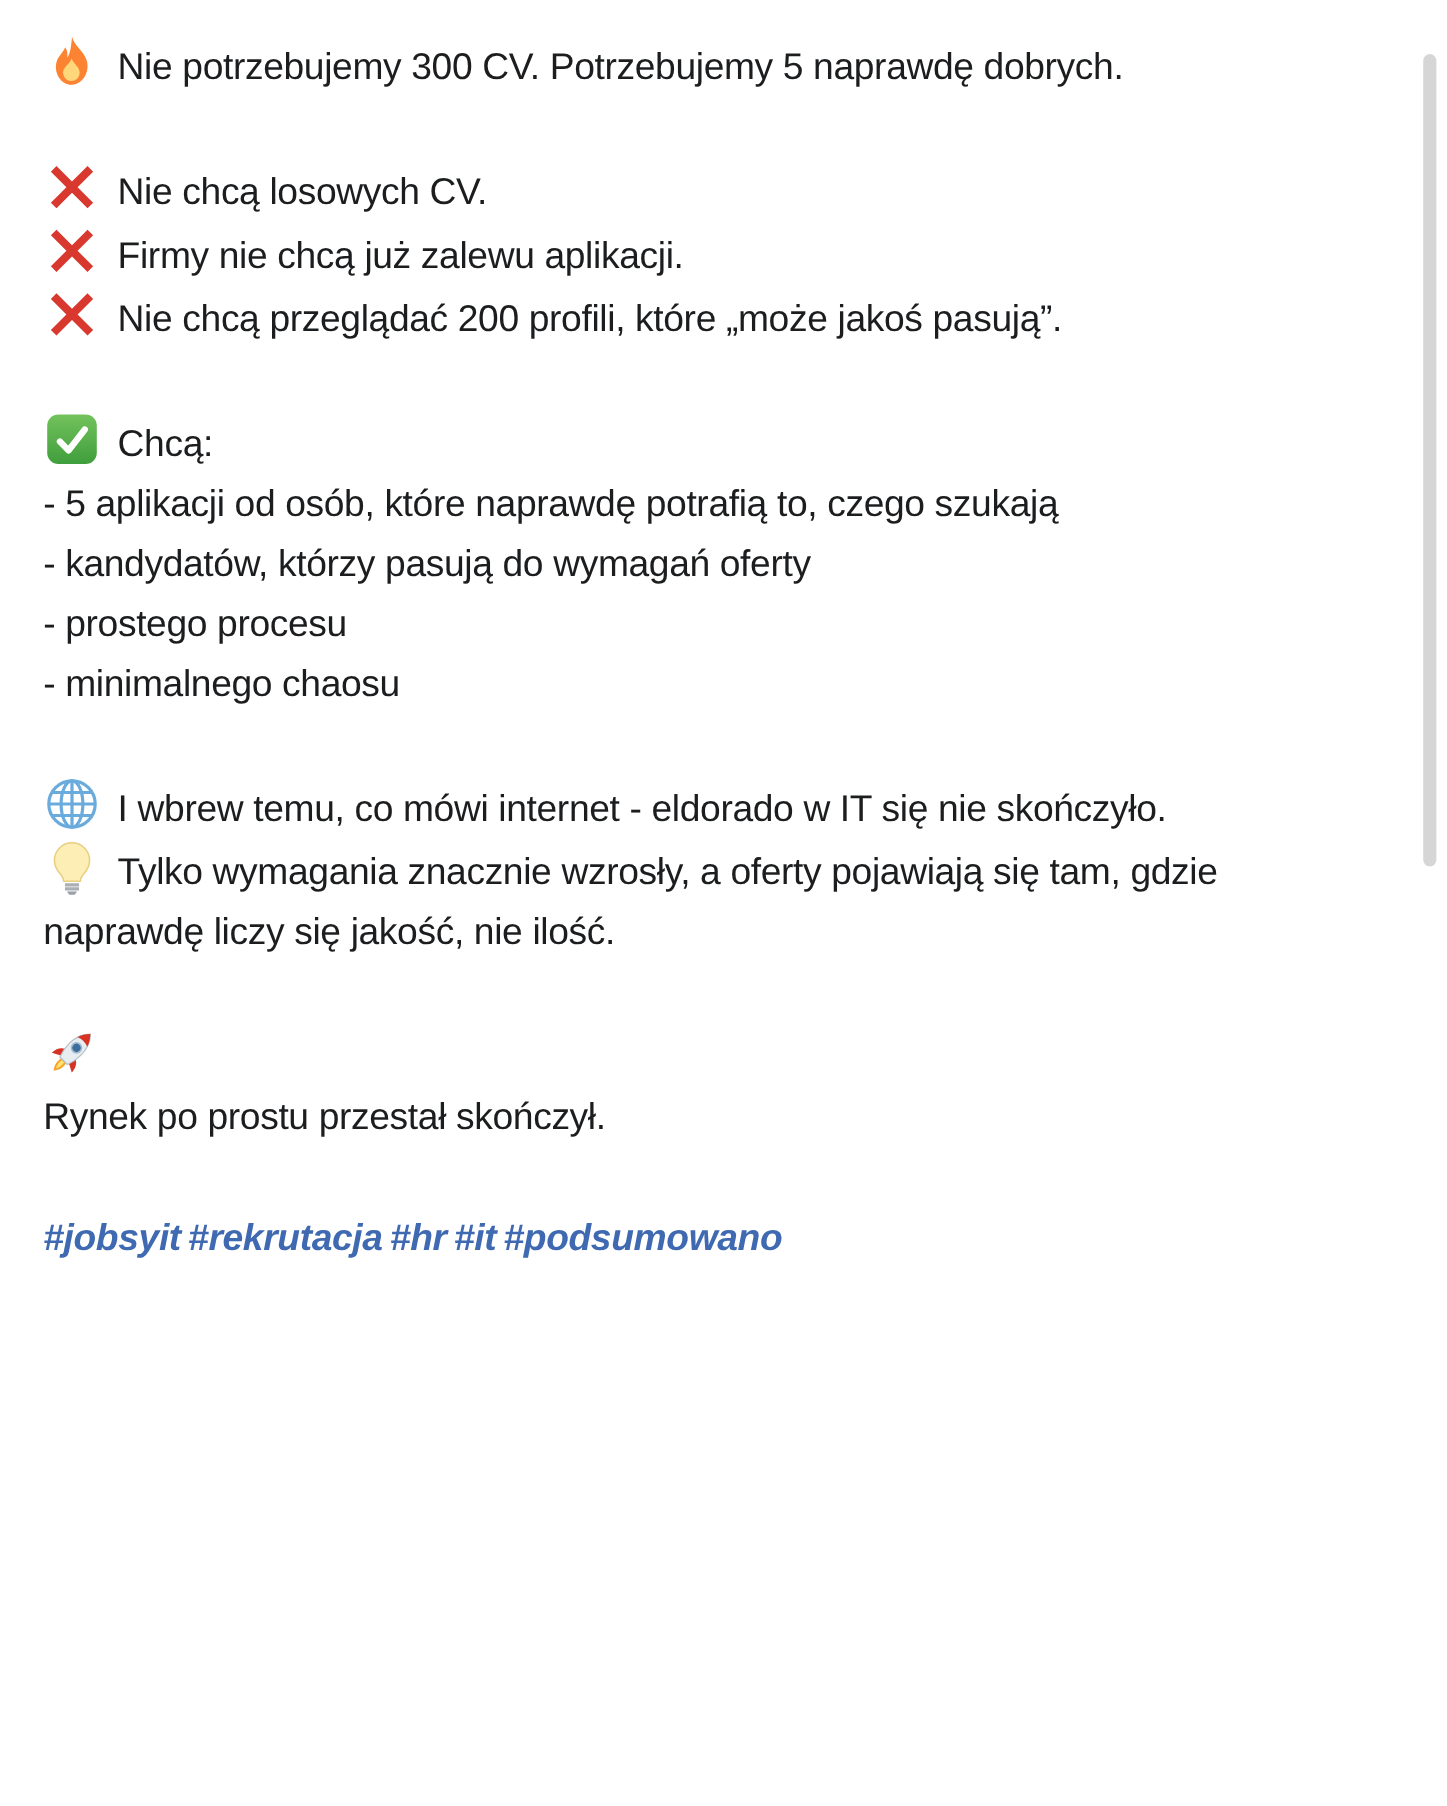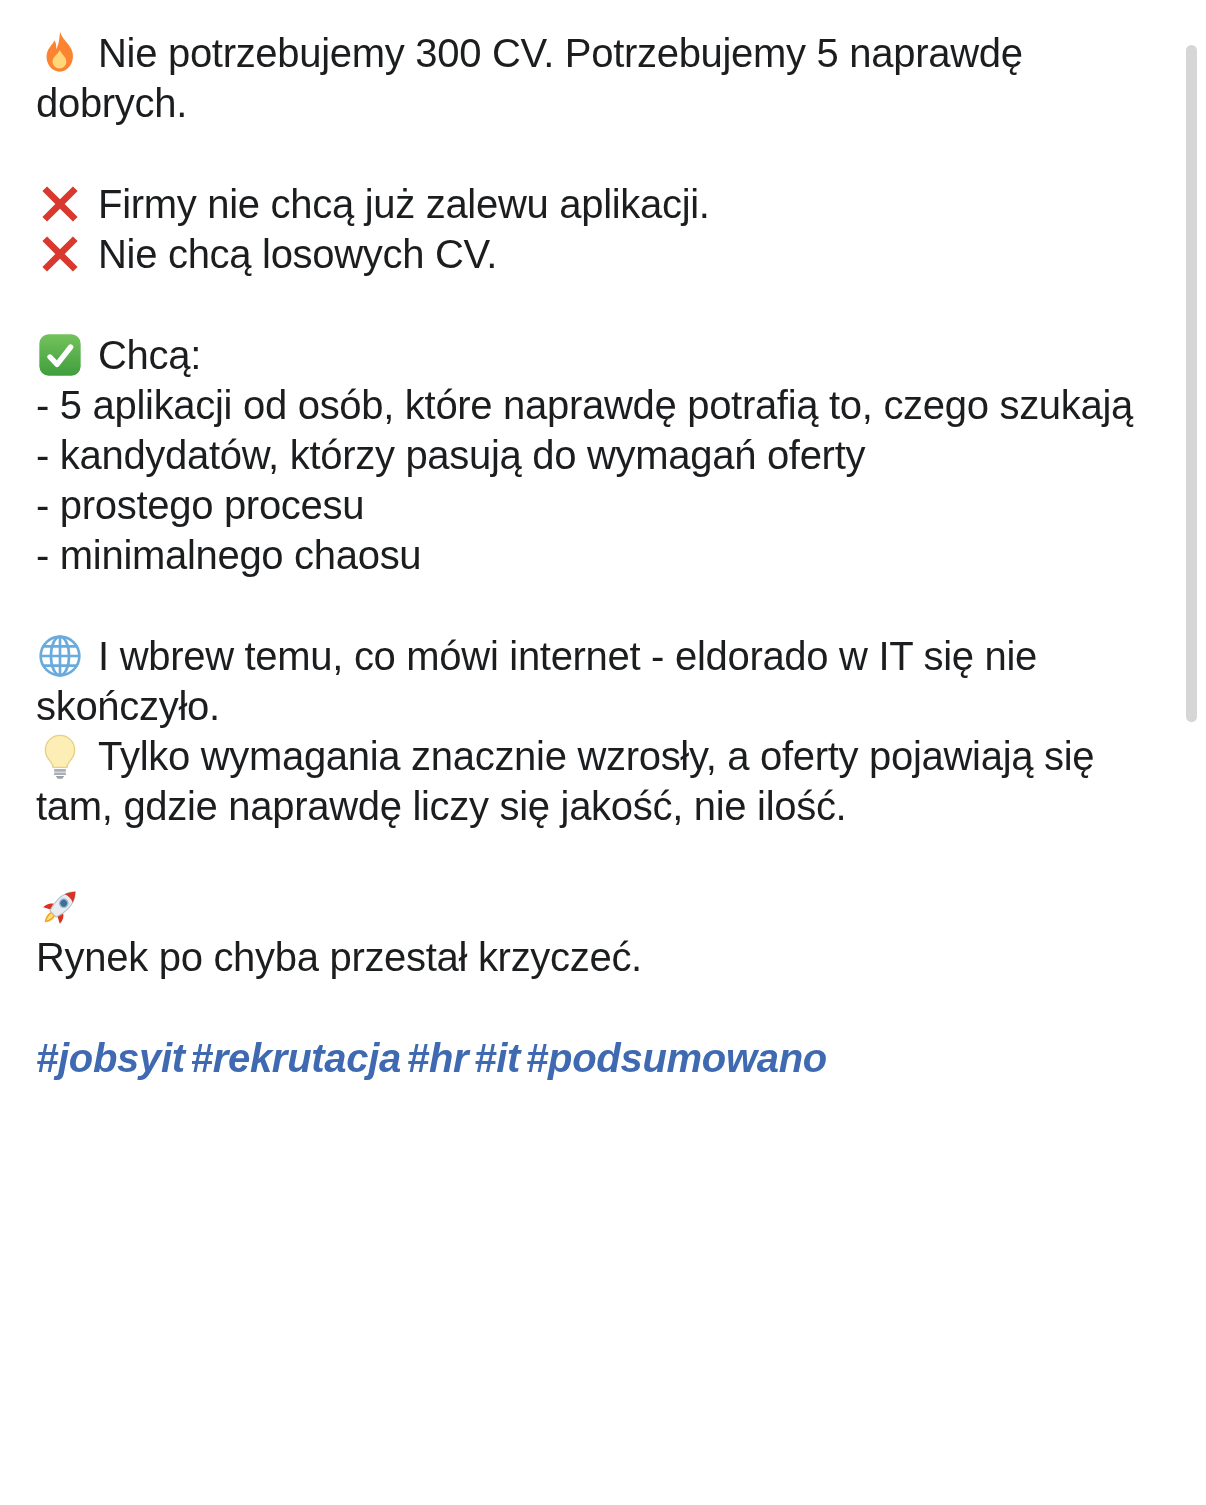--- a/index.html
+++ b/index.html
@@ -9,21 +9,21 @@
   body {
     width: 1206px;
     height: 1505px;
     background: var(--bg-color, #ffffff);
     overflow: hidden;
     position: relative;
     font-family: "Liberation Sans", sans-serif;
   }
   .post {
     padding: 28px 64px 0 36px;
-    font-size: 40px;
+    font-size: 31px;
     line-height: 50px;
     letter-spacing: -0.3px;
     color: var(--text-color, #1b1d1f);
   }
   .block {
     margin-bottom: 51px;
   }
   .line {
     display: block;
   }
@@ -66,24 +66,27 @@
       <div class="block">
         <div class="line"><span class="emoji"><svg viewBox="0 0 36 36">
               <path fill="#fb8332" d="M18 2c1.6 6 7.6 8.9 9.3 15.2C29.2 24.4 24.4 32 17.7 32 11 32 6.6 24.6 8.3 17.9c1-3.9 4.2-6 5.4-9.4 1.3 1.9 1.8 4.1 1.3 6.6C17 12.6 17.6 7 18 2z"></path>
               <path fill="#fv" d="M0 0"></path>
               <path fill="#ffd679" d="M17.8 15.5c1.1 3.5 5 5.1 5 9a5.2 5.2 0 0 1-10.4 0c0-4 4.2-5.4 5.4-9z"></path>
             </svg></span><span>Nie potrzebujemy 300 CV. Potrzebujemy 5 naprawdę dobrych.</span></div>
       </div>
       <div class="block">
         <div class="line"><span class="emoji"><svg viewBox="0 0 36 36">
               <path fill="#d8382e" d="M8.3 4.8 18 14.5 27.7 4.8l3.5 3.5L21.5 18l9.7 9.7-3.5 3.5L18 21.5l-9.7 9.7-3.5-3.5L14.5 18 4.8 8.3z"></path>
+            </svg></span><span>Nie chcą losowych CV.</span></div>
+        <div class="line"><span class="emoji"><svg viewBox="0 0 36 36">
+              <path fill="#d8382e" d="M8.3 4.8 18 14.5 27.7 4.8l3.5 3.5L21.5 18l9.7 9.7-3.5 3.5L18 21.5l-9.7 9.7-3.5-3.5L14.5 18 4.8 8.3z"></path>
             </svg></span><span>Firmy nie chcą już zalewu aplikacji.</span></div>
         <div class="line"><span class="emoji"><svg viewBox="0 0 36 36">
               <path fill="#d8382e" d="M8.3 4.8 18 14.5 27.7 4.8l3.5 3.5L21.5 18l9.7 9.7-3.5 3.5L18 21.5l-9.7 9.7-3.5-3.5L14.5 18 4.8 8.3z"></path>
-            </svg></span><span>Nie chcą losowych CV.</span></div>
+            </svg></span><span>Nie chcą przeglądać 200 profili, które „może jakoś pasują”.</span></div>
       </div>
       <div class="block">
         <div class="line"><span class="emoji"><svg viewBox="0 0 36 36">
               <defs>
                 <linearGradient id="g1" x1="0" y1="0" x2="0" y2="1">
                   <stop offset="0" stop-color="#73c25c"></stop>
                   <stop offset="1" stop-color="#3f9e3c"></stop>
                 </linearGradient>
               </defs>
               <rect x="2.5" y="2.5" width="31" height="31" rx="7" fill="url(#g1)"></rect>
@@ -113,19 +116,19 @@
         <div class="line"><span class="emoji"><svg viewBox="0 0 36 36">
               <g transform="rotate(45 18 18)">
                 <path fill="#f6a32b" d="M15.8 25.5h4.4c.7 3 .2 5.8-2.2 8.8-2.4-3-2.9-5.8-2.2-8.8z"></path>
                 <path fill="#ffe36e" d="M17 26h2c.5 2.2.1 4.2-1 6.2-1.1-2-1.5-4-1-6.2z"></path>
                 <path fill="#d63324" d="M13.4 19.4c-2.7 1.5-4 4-4.2 7.6l5.2-2.7zM22.6 19.4c2.7 1.5 4 4 4.2 7.6l-5.2-2.7z"></path>
                 <path fill="#e8edf1" stroke="#b7c0c8" stroke-width="0.8" d="M18 1.8c3.6 3.6 5.2 8.2 5.2 13.2 0 4.1-.9 7.8-1.9 10.4h-6.6c-1-2.6-1.9-6.3-1.9-10.4 0-5 1.6-9.6 5.2-13.2z"></path>
                 <path fill="#d63324" d="M18 1.8c2.1 2.1 3.5 4.5 4.3 7-2.7-1.2-5.9-1.2-8.6 0 .8-2.5 2.2-4.9 4.3-7z"></path>
                 <circle cx="18" cy="14" r="3.1" fill="#3d6f9e" stroke="#a5bccd" stroke-width="1.1"></circle>
               </g>
             </svg></span></div>
-        <div class="line"><span>Rynek po chyba przestał krzyczeć.</span></div>
+        <div class="line"><span>Rynek po prostu przestał skończył.</span></div>
       </div>
     </div>
   <div class="hashtags"><span class="hashtag">#jobsyit</span><span class="hashtag">#rekrutacja</span><span class="hashtag">#hr</span><span class="hashtag">#it</span><span class="hashtag">#podsumowano</span></div>
 </div>
 
 <div class="scrollbar-thumb"></div>
 
 </body></html>

